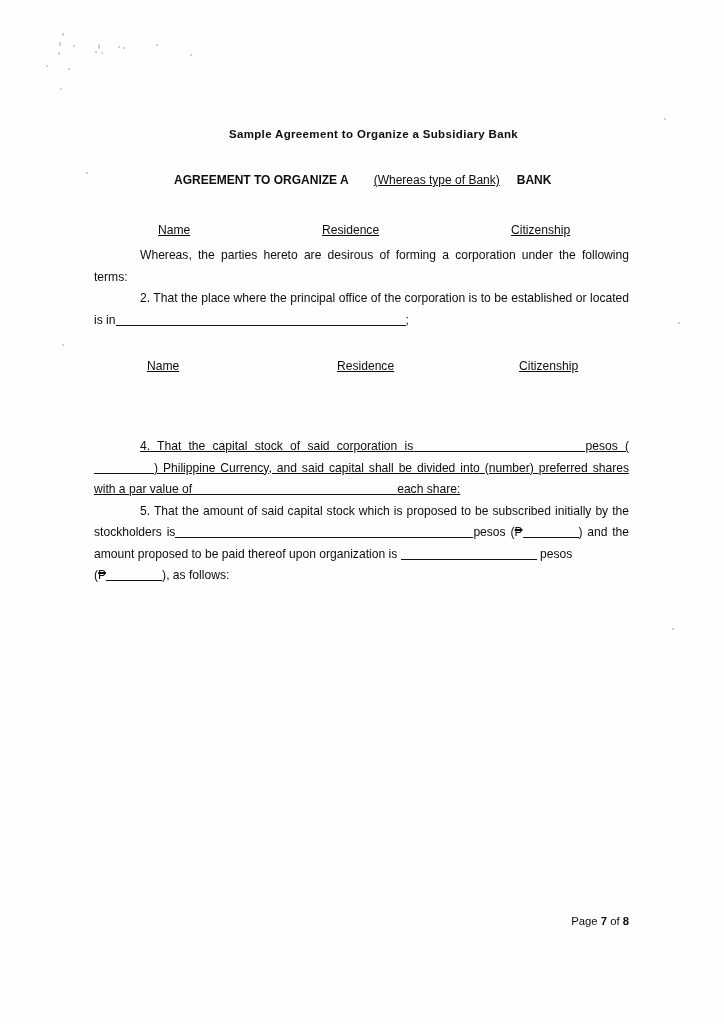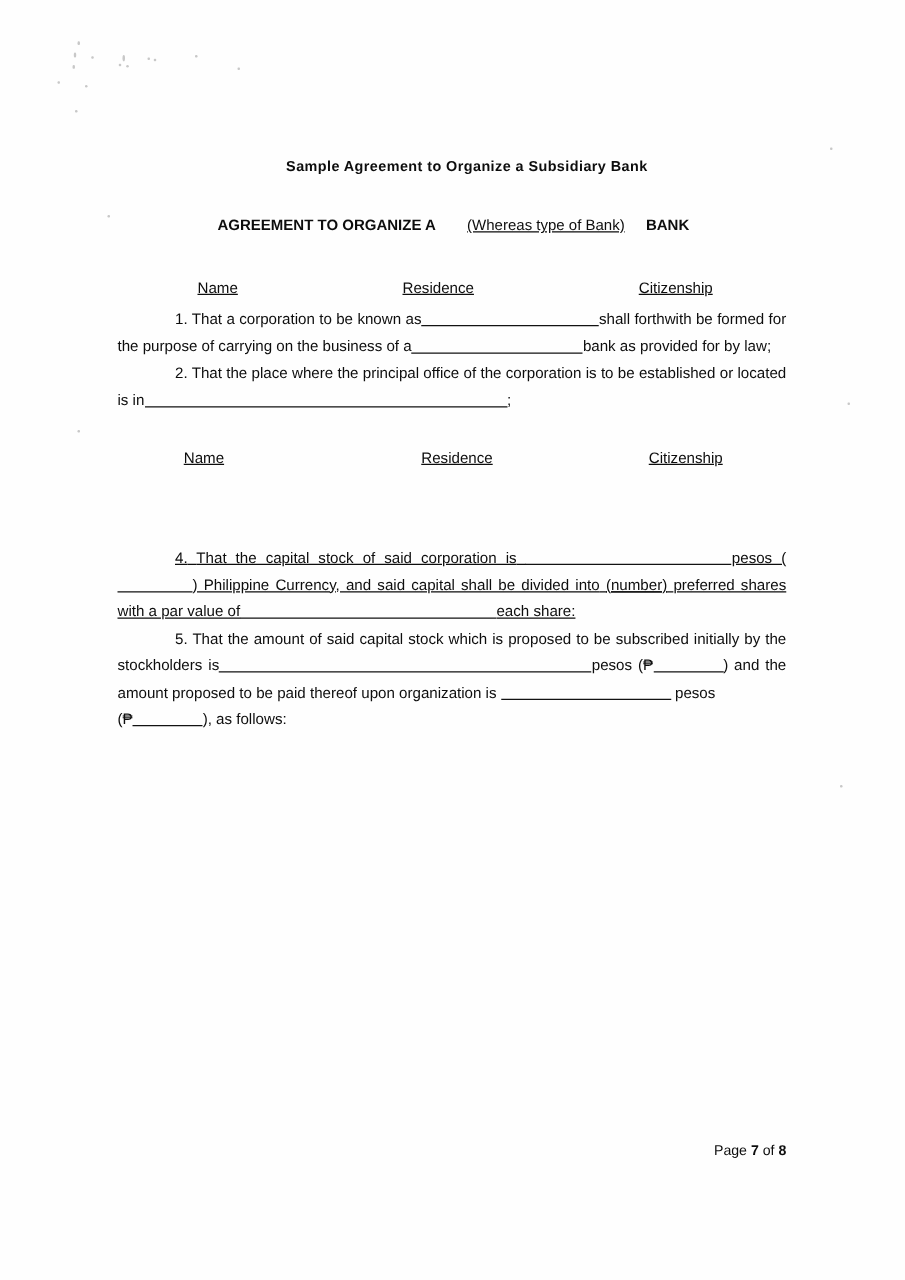--- a/index.html
+++ b/index.html
@@ -140,25 +140,24 @@
       <span>AGREEMENT TO ORGANIZE A</span><span class="gap-sm"></span><span class="spec">(Whereas type of Bank)</span><span class="gap-xs"></span><span>BANK</span>
     </div>
 
 
     <div class="col-head head-row-1">
       <span style="left:64px;">Name</span>
       <span style="left:228px;">Residence</span>
       <span style="left:417px;">Citizenship</span>
     </div>
 
+    <p class="body whereas">
+      <span class="indent"></span><span>Whereas, the parties hereto are desirous of forming a corporation under the following terms:</span>
+    </p>
 
-    <p class="body para-1">
-      <span class="indent"></span><span>1.</span>
-      <span>That a corporation to be known as</span><span class="blank" style="width:142px;"></span><span>shall   forthwith   be formed for the purpose of carrying on the business of a</span><span class="blank" style="width:137px;"></span><span>bank    as provided for by law;</span>
-    </p>
 
     <p class="body para-2">
       <span class="indent"></span><span>2.</span>
       <span>That the place where the principal office of the corporation is to be established or located is in</span><span class="blank" style="width:290px;"></span><span>;</span>
     </p>
 
 
     <div class="col-head head-row-2">
       <span style="left:53px;">Name</span>
       <span style="left:243px;">Residence</span>

